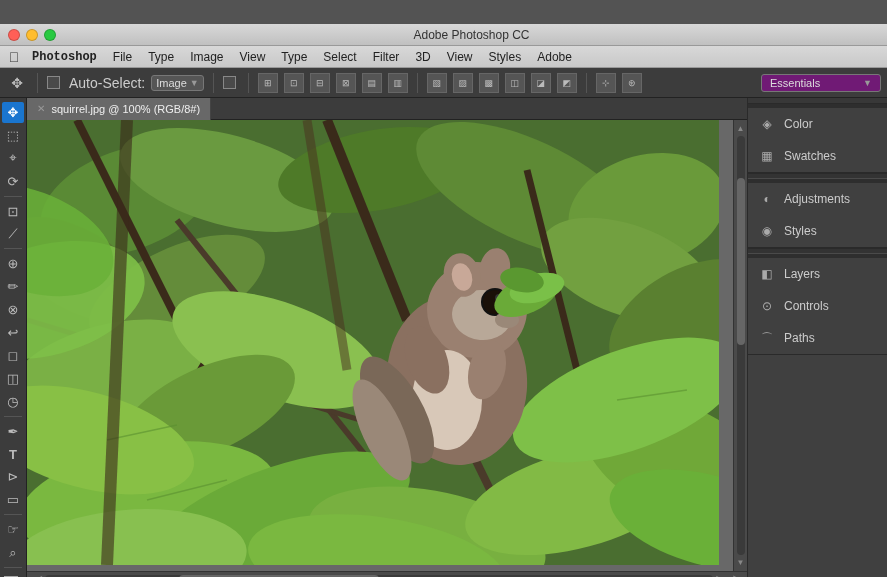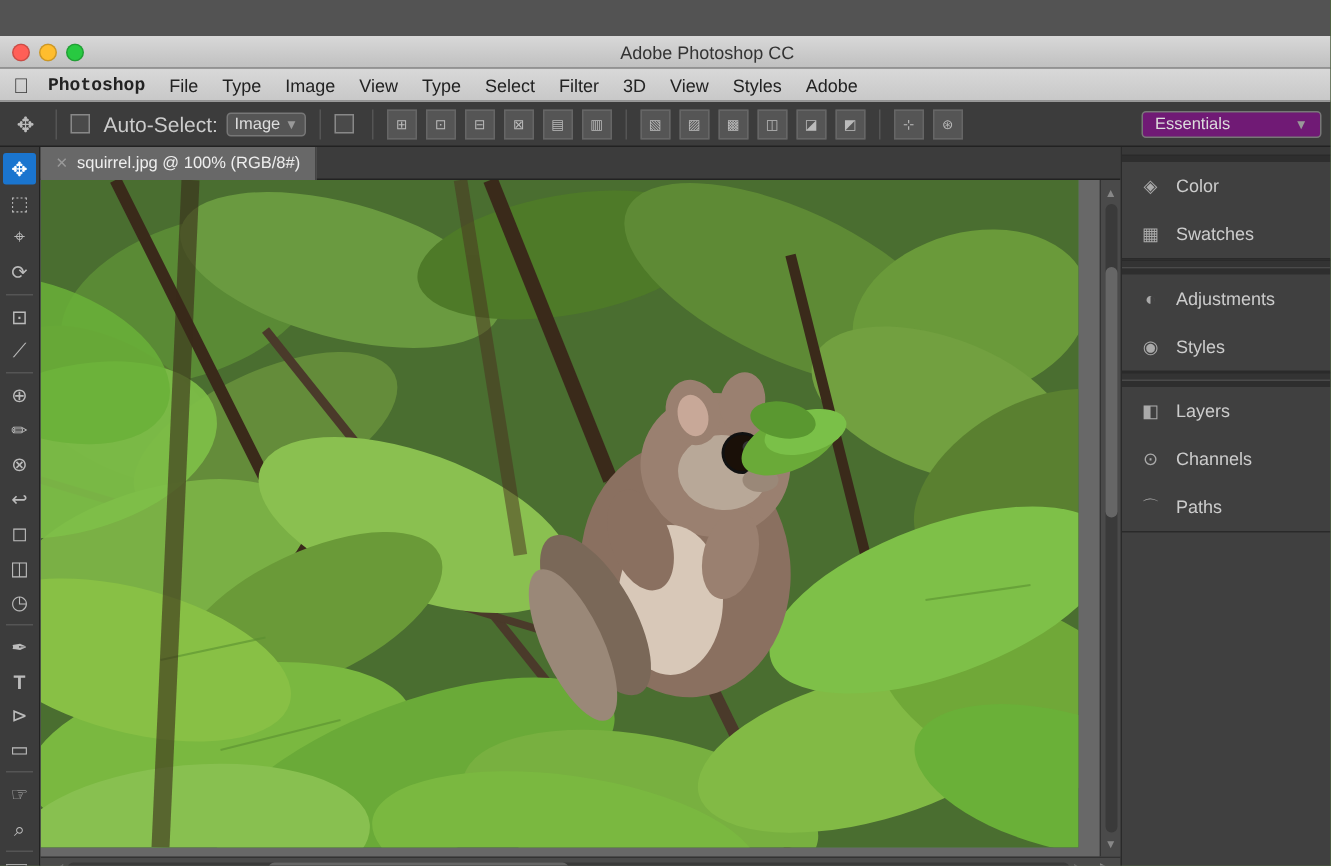--- a/index.html
+++ b/index.html
@@ -605,21 +605,21 @@
     <div class="panel-sep-line"></div>
 
     <div class="panel-group">
       <div style="height:4px; background:#2e2e2e;"></div>
       <div class="panel-item">
         <div class="panel-icon">◧</div>
         <span>Layers</span>
       </div>
       <div class="panel-item">
         <div class="panel-icon">⊙</div>
-        <span>Channels</span>
+        <span>Controls</span>
       </div>
       <div class="panel-item">
         <div class="panel-icon">⌒</div>
         <span>Paths</span>
       </div>
     </div>
   </div>
 
 </div>
 

